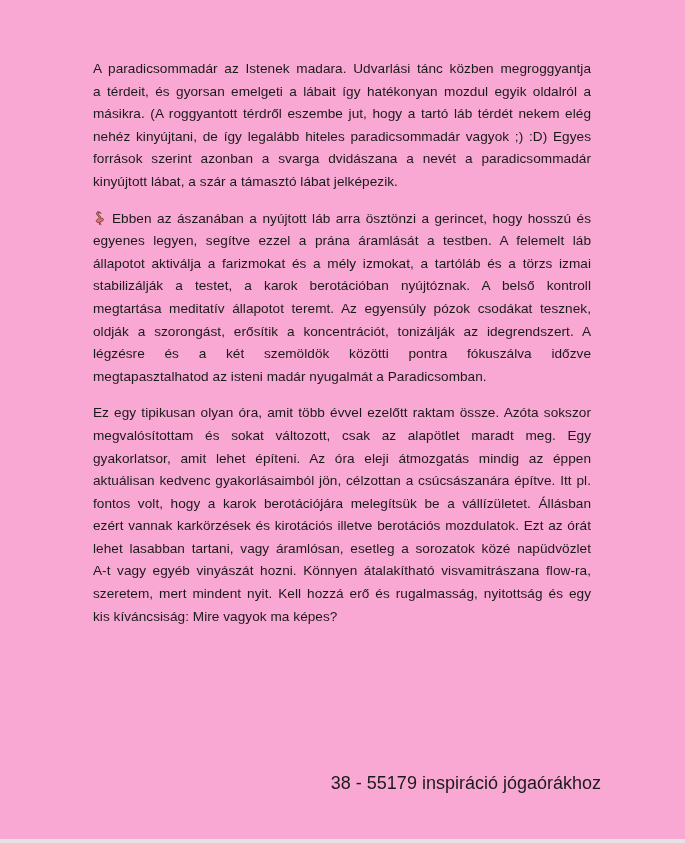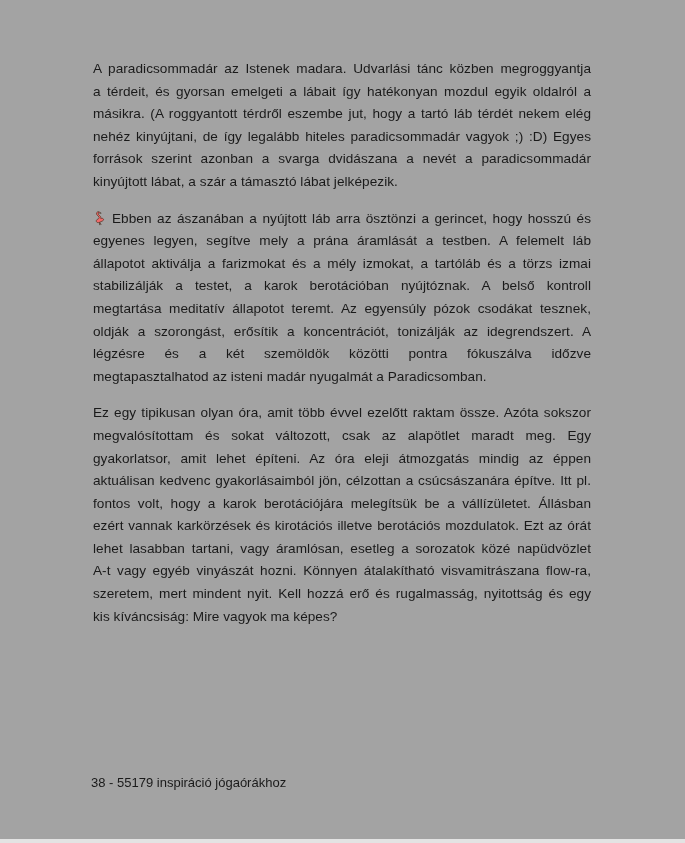--- a/index.html
+++ b/index.html
@@ -14,21 +14,21 @@
       overflow: hidden;
       font-family: "Liberation Sans", sans-serif;
       color: #1a1a1a;
     }
     .page {
       position: absolute;
       left: 0;
       top: 0;
       width: 685px;
       height: 839px;
-      background: #a3a3a3;
+      background: #f9a8d4;
     }
     .bottom-strip {
       position: absolute;
       left: 0;
       top: 839px;
       width: 685px;
       height: 4px;
       background: #e3e3e3;
     }
     .body-text {
@@ -57,27 +57,27 @@
     }
     .emoji {
       display: inline-block;
       width: 15px;
       height: 16px;
       vertical-align: -3px;
       margin-right: 4px;
     }
     .footer {
       position: absolute;
-      left: 91px;
+      left: 103px;
       top: 772px;
       width: 498px;
-      font-size: 13px;
+      font-size: 18px;
       line-height: 22px;
       display: flex;
-      justify-content: flex-start;
+      justify-content: flex-end;
       color: #1a1a1a;
     }
   </style>
 </head>
 <body>
 
 <div class="page">
   <div class="body-text">
 
     <p class="para para-lines">
@@ -89,21 +89,21 @@
       <span class="line last">kinyújtott lábat, a szár a támasztó lábat jelképezik.</span>
     </p>
 
     <p class="para para-lines">
       <span class="line"><svg class="emoji" viewBox="0 0 16 16" xmlns="http://www.w3.org/2000/svg">
           <path d="M6 1.2 C4.3 1.2 3.4 2.6 3.8 4 C4.2 5.4 5.8 5.8 6.4 6.9 C6.9 7.9 6.2 8.7 5.2 9.1 C4 9.6 3.2 10.6 3.6 11.8 C4.1 13 5.6 13.2 7 12.6 L10.4 11 C11.3 10.5 11.5 9.6 10.9 8.9 C10.3 8.2 9.1 8.3 8.3 8.6 C8.6 7.4 8.1 6.2 7.1 5.4 C6.3 4.7 5.4 4.2 5.5 3.3 C5.6 2.6 6.4 2.4 7 2.9 L7.6 2.2 C7.2 1.6 6.7 1.2 6 1.2 Z" fill="#f06a6a" stroke="#4a2a1a" stroke-width="0.7"></path>
           <path d="M7.6 2.2 L9.2 2.6 L8.1 3.6 Z" fill="#3a2a1a"></path>
           <circle cx="6.1" cy="2.3" r="0.45" fill="#222"></circle>
           <path d="M7.2 12.5 L7.2 15.6 M7.2 13.8 L8.9 14.8" stroke="#4a2a1a" stroke-width="0.9" fill="none"></path>
         </svg><span>Ebben az ászanában a nyújtott láb arra ösztönzi a gerincet, hogy hosszú és</span></span>
-      <span class="line">egyenes legyen, segítve mely a prána áramlását a testben. A felemelt láb</span>
+      <span class="line">egyenes legyen, segítve ezzel a prána áramlását a testben. A felemelt láb</span>
       <span class="line">állapotot aktiválja a farizmokat és a mély izmokat, a tartóláb és a törzs izmai</span>
       <span class="line">stabilizálják a testet, a karok berotációban nyújtóznak. A belső kontroll</span>
       <span class="line">megtartása meditatív állapotot teremt. Az egyensúly pózok csodákat tesznek,</span>
       <span class="line">oldják a szorongást, erősítik a koncentrációt, tonizálják az idegrendszert. A</span>
       <span class="line">légzésre és a két szemöldök közötti pontra fókuszálva időzve</span>
       <span class="line last">megtapasztalhatod az isteni madár nyugalmát a Paradicsomban.</span>
     </p>
 
     <p class="para para-lines">
       <span class="line">Ez egy tipikusan olyan óra, amit több évvel ezelőtt raktam össze. Azóta sokszor</span>

